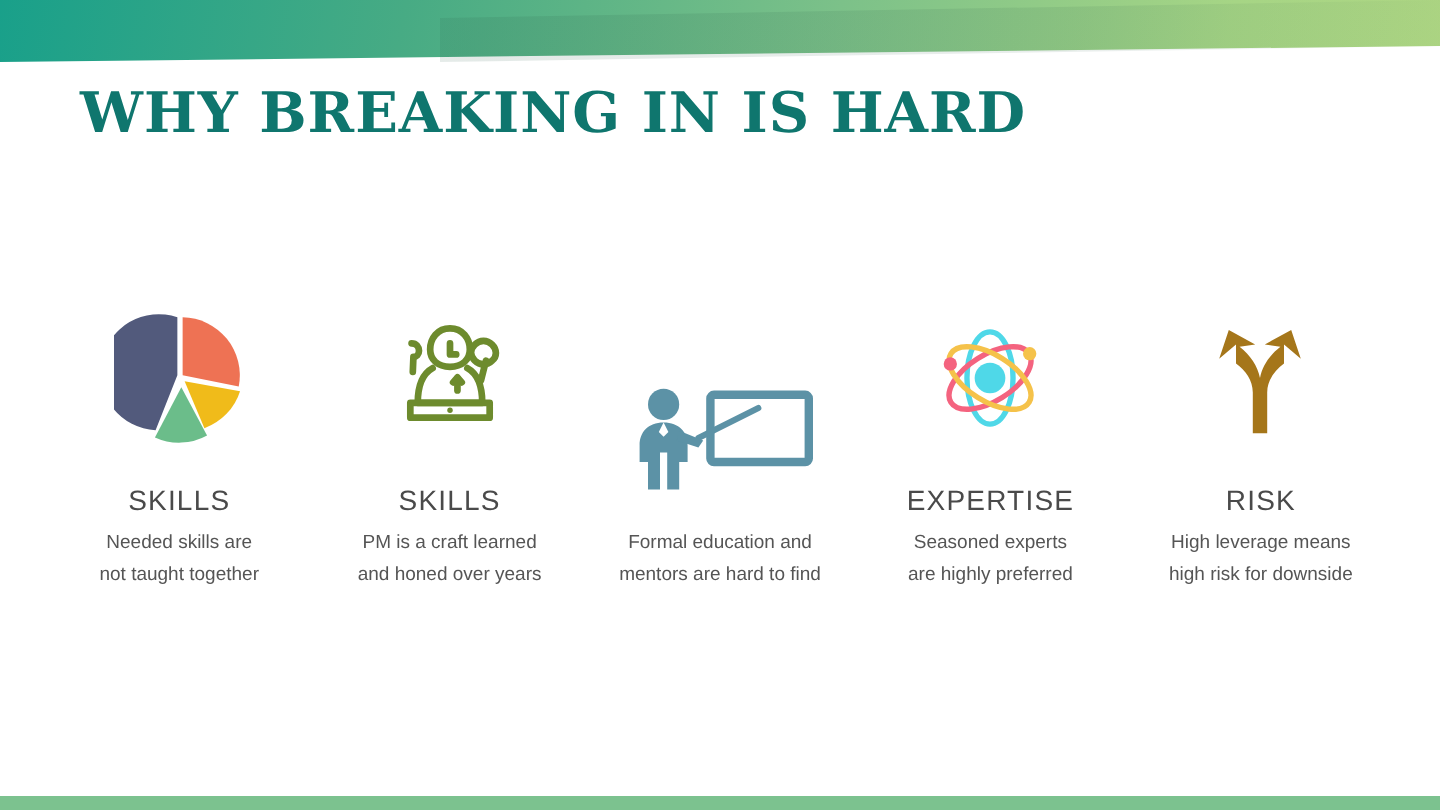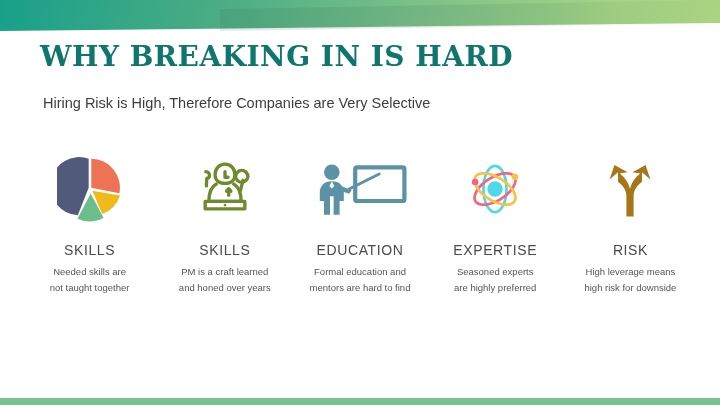--- a/index.html
+++ b/index.html
@@ -116,21 +116,20 @@
 </style>
 </head>
 <body>
 
 <div id="slide">
 
   <div class="top-band"></div>
   <div class="top-band-overlay"></div>
 
   <div class="title">WHY BREAKING IN IS HARD</div>
-  <div class="subtitle">Hiring Risk is High, Therefore Companies are Very Selective</div>
 
   <div class="columns">
 
     <div class="col">
       <div class="icon-box">
         <svg width="66" height="66" viewBox="0 0 100 100" aria-hidden="true">
 
           <path d="M48 48 L48 4 A44 44 0 1 0 31.5 89.6 Z" fill="#525a7c"></path>
 
           <path d="M52 48 L52 4 A44 44 0 0 1 94.5 56.5 Z" fill="#ee7254"></path>
@@ -185,21 +184,20 @@
 
           <circle cx="33" cy="22" r="13" fill="#5c92a6"></circle>
 
           <path d="M33 37 C20 37 13 45 13 56 L13 70 L20 70 L20 93 L30 93 L30 62 L36 62 L36 93 L46 93 L46 70 L53 70 L53 56 C53 45 46 37 33 37 Z" fill="#5c92a6"></path>
 
           <path d="M46 44 L66 52 L62 58 L44 52 Z" fill="#5c92a6"></path>
 
           <path d="M33 37 L29 45 L33 49 L37 45 Z" fill="#ffffff"></path>
         </svg>
       </div>
-      <div class="col-label">EDUCATION</div>
       <div class="col-desc">Formal education and
 mentors are hard to find</div>
     </div>
 
     <div class="col">
       <div class="icon-box">
         <svg width="64" height="64" viewBox="0 0 100 100" aria-hidden="true">
           <g fill="none" stroke-width="4.2">
 
             <ellipse cx="50" cy="50" rx="18" ry="36" stroke="#4fd8e8"></ellipse>

